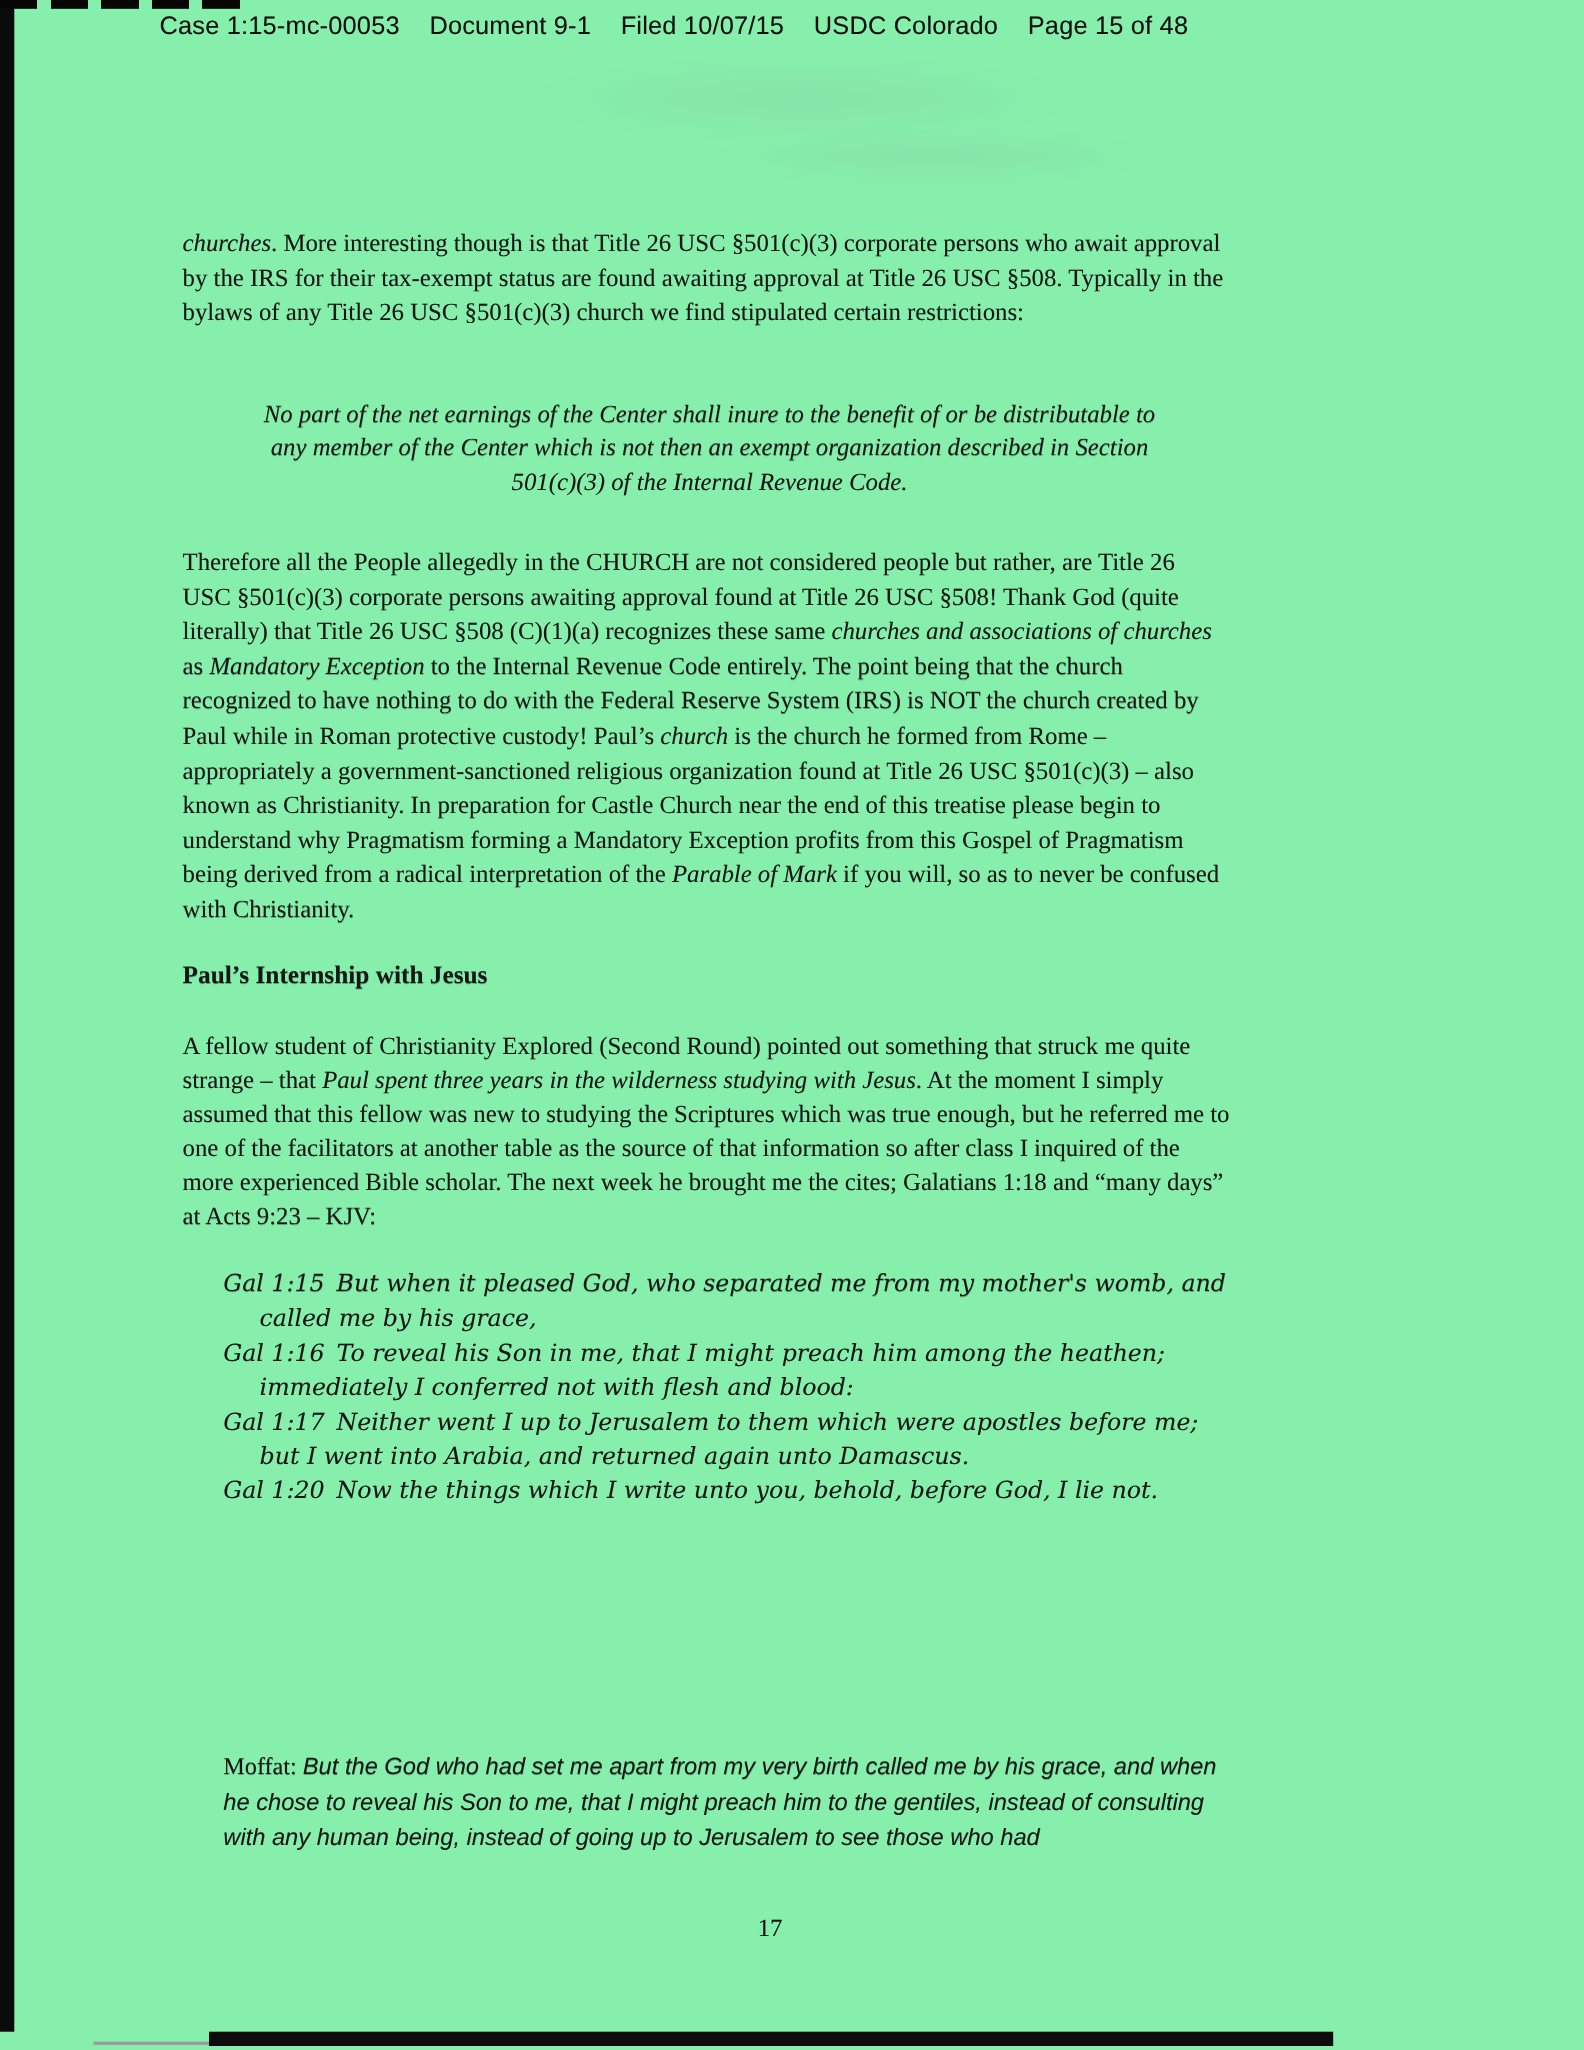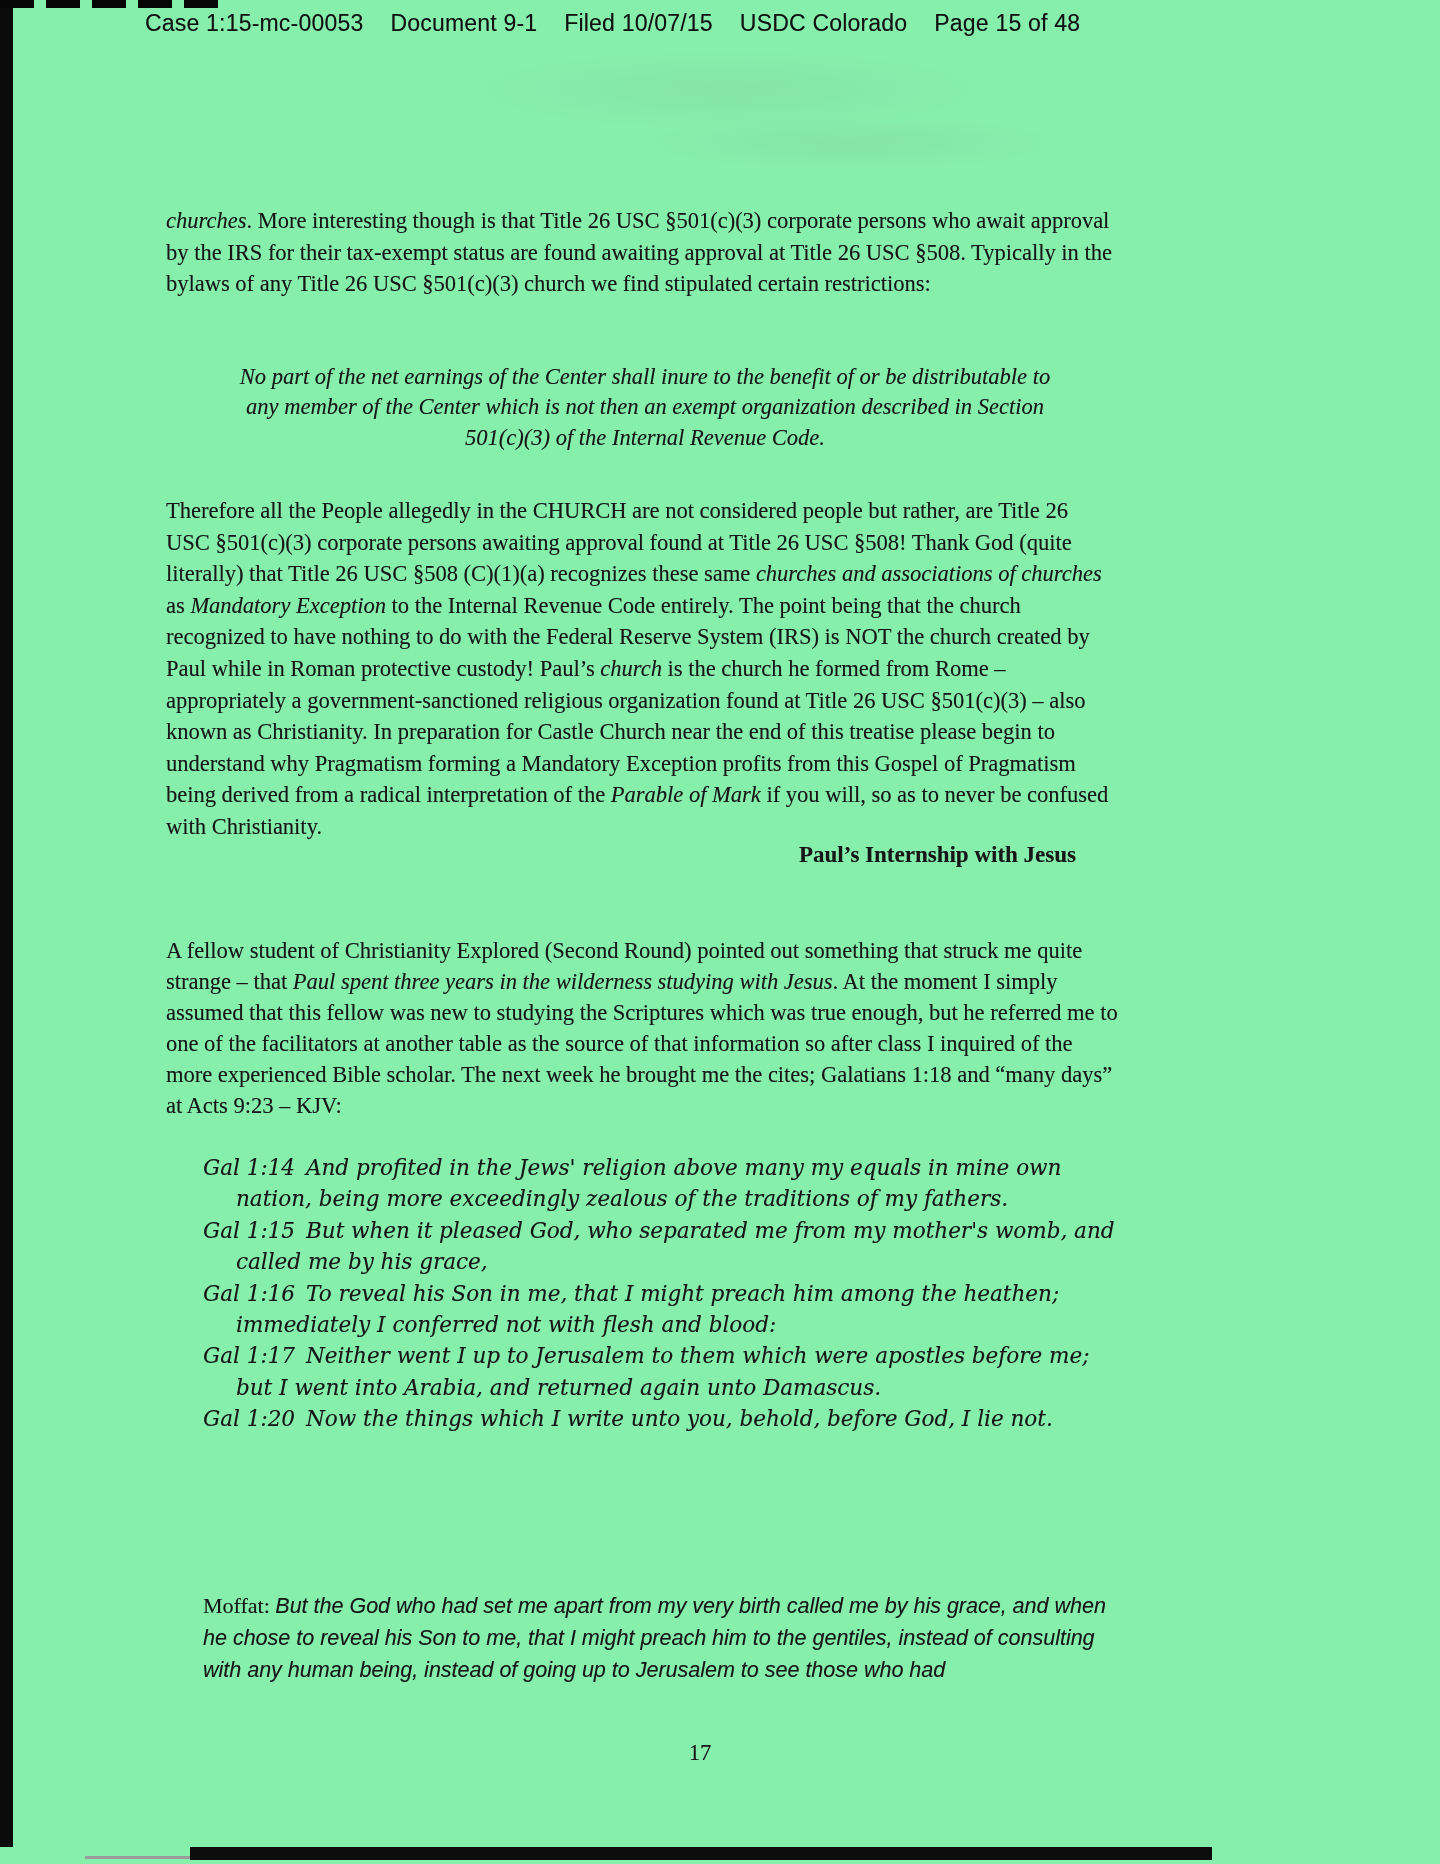--- a/index.html
+++ b/index.html
@@ -36,22 +36,22 @@
 
   
   .para {
     position:absolute; left:166px; width:950px;
     font-size:22.5px; line-height:31.6px; text-align:left;
   }
   .p1 { top:205px; }
   .quote { top:362px; left:236px; width:818px; font-style:italic; line-height:30.4px;text-align:center; }
   .p2 { top:495px; }
   .heading {
-    position:absolute; left:166px; top:840px; width:910px;
-    text-align:right; font-weight:bold; font-size:23px; line-height:30px;
+    position:absolute; left:166px; top:872px; width:910px;
+    text-align:left; font-weight:bold; font-size:23px; line-height:30px;
   }
   .p3 { top:935px; line-height:31px; width:952px; }
 
   .verses {
     position:absolute; left:203px; top:1152px; width:916px;
     font-family:"DejaVu Serif", serif; font-style:italic;
     font-size:21.5px; line-height:31.4px;
   }
   .verse { padding-left:33px; text-indent:-33px; }
   .vref  { margin-right:11px; }
@@ -91,21 +91,20 @@
 
   <div class="para p1"><span class="i">churches</span><span>. More interesting though is that Title 26 USC §501(c)(3) corporate persons who await approval by the IRS for their tax-exempt status are found awaiting approval at Title 26 USC §508. Typically in the bylaws of any Title 26 USC §501(c)(3) church we find stipulated certain restrictions:</span></div>
   <div class="para quote"><span>No part of the net earnings of the Center shall inure to the benefit of or be distributable to any member of the Center which is not then an exempt organization described in Section 501(c)(3) of the Internal Revenue Code.</span></div>
   <div class="para p2"><span>Therefore all the People allegedly in the CHURCH are not considered people but rather, are Title 26 USC §501(c)(3) corporate persons awaiting approval found at Title 26 USC §508! Thank God (quite literally) that Title 26 USC §508 (C)(1)(a) recognizes these same </span><span class="i">churches and associations of churches</span><span> as </span><span class="i">Mandatory Exception</span><span> to the Internal Revenue Code entirely. The point being that the church recognized to have nothing to do with the Federal Reserve System (IRS) is NOT the church created by Paul while in Roman protective custody! Paul’s </span><span class="i">church</span><span> is the church he formed from Rome – appropriately a government-sanctioned religious organization found at Title 26 USC §501(c)(3) – also known as Christianity. In preparation for Castle Church near the end of this treatise please begin to understand why Pragmatism forming a Mandatory Exception profits from this Gospel of Pragmatism being derived from a radical interpretation of the </span><span class="i">Parable of Mark</span><span> if you will, so as to never be confused with Christianity.</span></div>
 
   <div class="heading">Paul’s Internship with Jesus</div>
 
   <div class="para p3"><span>A fellow student of Christianity Explored (Second Round) pointed out something that struck me quite strange – that </span><span class="i">Paul spent three years in the wilderness studying with Jesus</span><span>. At the moment I simply assumed that this fellow was new to studying the Scriptures which was true enough, but he referred me to one of the facilitators at another table as the source of that information so after class I inquired of the more experienced Bible scholar. The next week he brought me the cites; Galatians 1:18 and “many days” at Acts 9:23 – KJV:</span></div>
 
   <div class="verses">
-      <div class="verse"><span class="vref">Gal 1:14</span><span>And profited in the Jews' religion above many my equals in mine own nation, being more exceedingly zealous of the traditions of my fathers.</span></div>
       <div class="verse"><span class="vref">Gal 1:15</span><span>But when it pleased God, who separated me from my mother's womb, and called me by his grace,</span></div>
       <div class="verse"><span class="vref">Gal 1:16</span><span>To reveal his Son in me, that I might preach him among the heathen; immediately I conferred not with flesh and blood:</span></div>
       <div class="verse"><span class="vref">Gal 1:17</span><span>Neither went I up to Jerusalem to them which were apostles before me; but I went into Arabia, and returned again unto Damascus.</span></div>
       <div class="verse"><span class="vref">Gal 1:20</span><span>Now the things which I write unto you, behold, before God, I lie not.</span></div>
     </div>
 
   <div class="moffat"><span>Moffat: </span><span class="f-verse">But the God who had set me apart from my very birth called me by his grace, and when he chose to reveal his Son to me, that I might preach him to the gentiles, instead of consulting with any human being, instead of going up to Jerusalem to see those who had</span></div>
 
   <div class="pageno">17</div>
 

